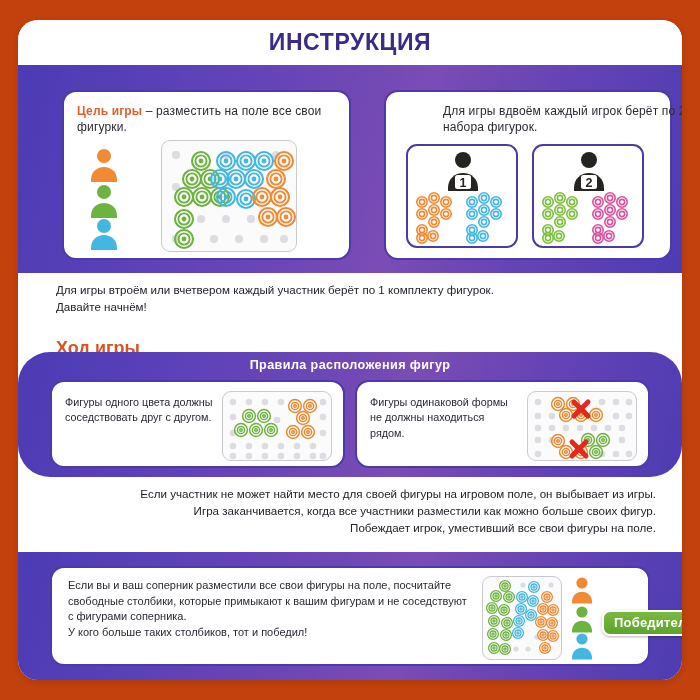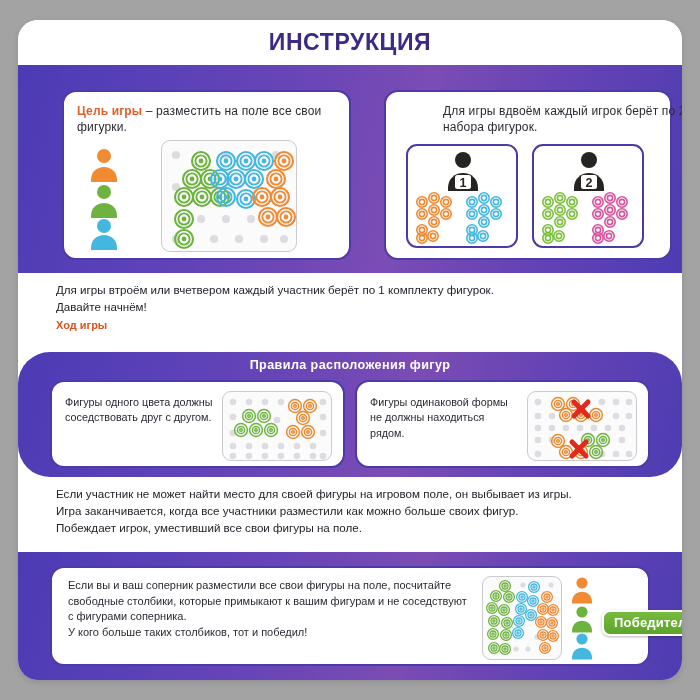--- a/index.html
+++ b/index.html
@@ -1,21 +1,21 @@
 <!DOCTYPE html>
 <html><head>
 <meta charset="utf-8">
 <style>
   html,body{margin:0;padding:0;}
   body{
     width:700px;height:700px;overflow:hidden;
     background:#ffffff;
     font-family:"Liberation Sans","DejaVu Sans",sans-serif;
   }
-  .stage{position:relative;width:700px;height:700px;background:#a3a3a3;}
+  .stage{position:relative;width:700px;height:700px;background:#c2410c;}
 
   
   .card{
     position:absolute;left:18px;top:20px;width:664px;height:660px;
     background:#ffffff;border-radius:20px;
     box-shadow:0 2px 6px rgba(0,0,0,.13);
     overflow:hidden;
   }
 
   
@@ -36,21 +36,21 @@
       radial-gradient(circle at 22% 40%, rgba(255,255,255,.07) 0 3px, transparent 3px 9px, rgba(255,255,255,.05) 9px 12px, transparent 12px 20px),
       radial-gradient(circle at 78% 70%, rgba(255,255,255,.06) 0 4px, transparent 4px 11px, rgba(255,255,255,.045) 11px 15px, transparent 15px 26px),
       linear-gradient(105deg,#4c3bb4 0%,#5b41b8 22%,#6b46b6 42%,#7b4cb4 58%,#6443b5 78%,#4e3cb2 100%);
   }
   .band.b1{top:45px;height:208px;}
   .band.b2{top:332px;height:125px;border-radius:32px;}
   .band.b3{top:532px;height:128px;}
 
   .white-strip{position:absolute;left:0;width:100%;background:#ffffff;}
   .white-strip.s1{top:253px;height:79px;}
-  .white-strip.s2{top:457px;height:75px;}
+  .white-strip.s2{top:457px;height:75px;text-align:right;}
 
   
   .panel{
     position:absolute;background:#ffffff;
     border:2.5px solid #4b3aa8;border-radius:14px;
     box-sizing:border-box;
   }
 
   .ptext{
     font-size:12px;color:#2a2a33;line-height:1.34;
@@ -69,21 +69,21 @@
   .p-two .head{position:absolute;left:13px;top:11px;width:262px;margin-left:44px;}
   .p-two .sub{position:absolute;display:flex;gap:14px;left:20px;top:52px;}
   .subcard{
     width:112px;height:104px;background:#ffffff;
     border:2.5px solid #4b3aa8;border-radius:11px;
     position:relative;box-sizing:border-box;
   }
 
   
   .strip-txt{position:absolute;left:38px;top:9px;width:600px;font-size:11.6px;color:#23232b;line-height:1.46;}
-  .strip-txt .hd{color:#d9541f;font-weight:bold;font-size:11px;display:block;margin-top:1px;}
+  .strip-txt .hd{color:#d9541f;font-weight:bold;font-size:18px;display:block;margin-top:19px;}
 
   
   .rules-hd{
     position:absolute;left:0;top:6px;width:100%;text-align:center;
     color:#ffffff;font-weight:bold;font-size:12.6px;letter-spacing:.4px;
   }
   .p-rule{top:28px;width:295px;height:88px;}
   .p-rule.r1{left:32px;}
   .p-rule.r2{left:337px;}
   .p-rule .rt{position:absolute;left:13px;top:13px;width:150px;font-size:10.8px;color:#2a2a33;line-height:1.42;}

